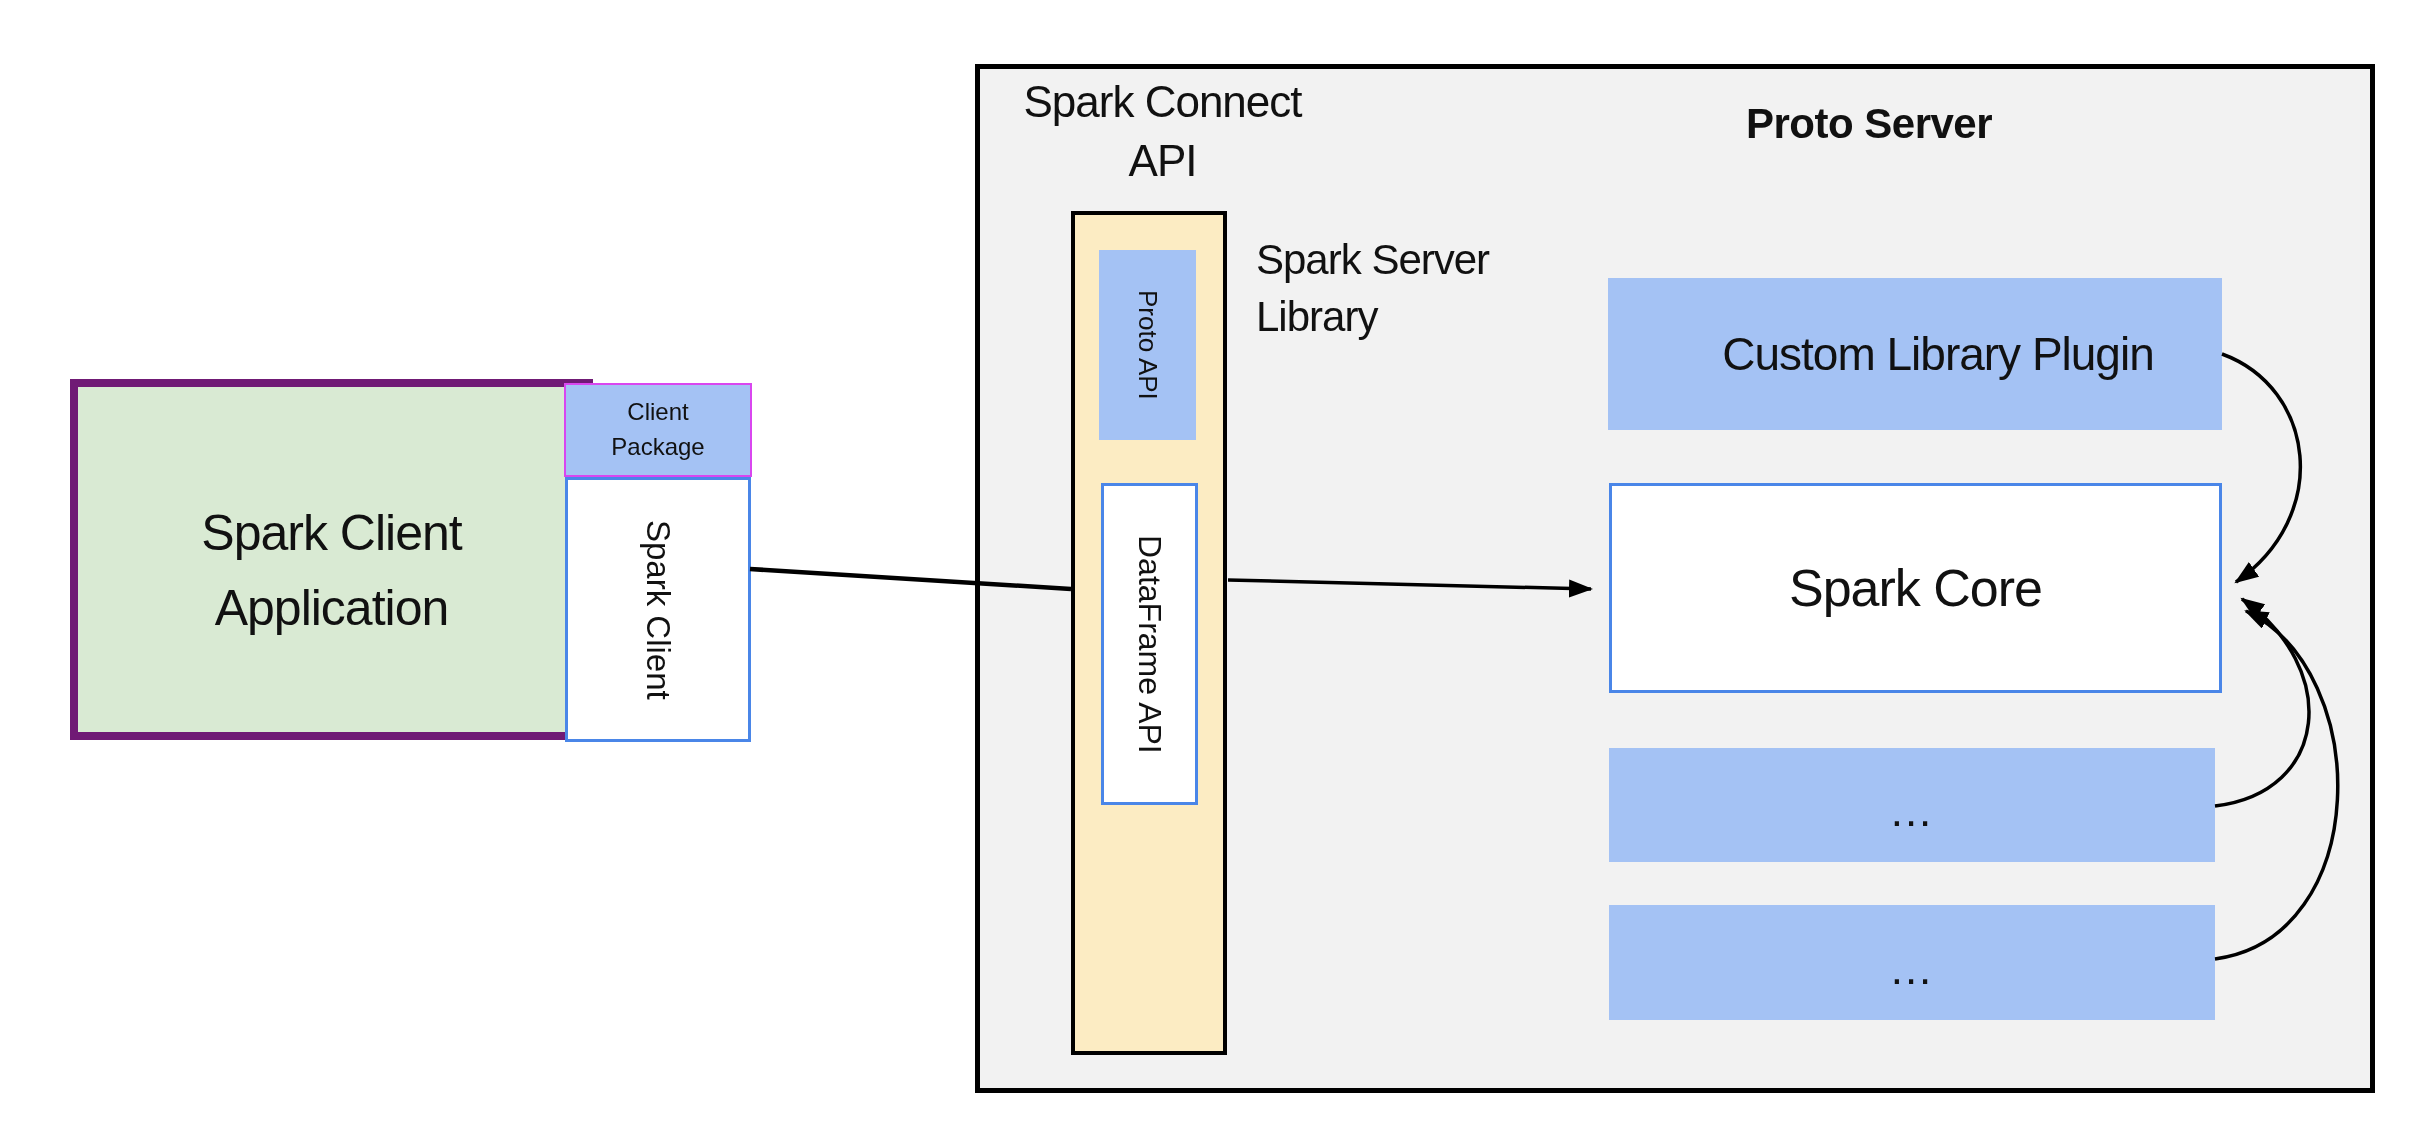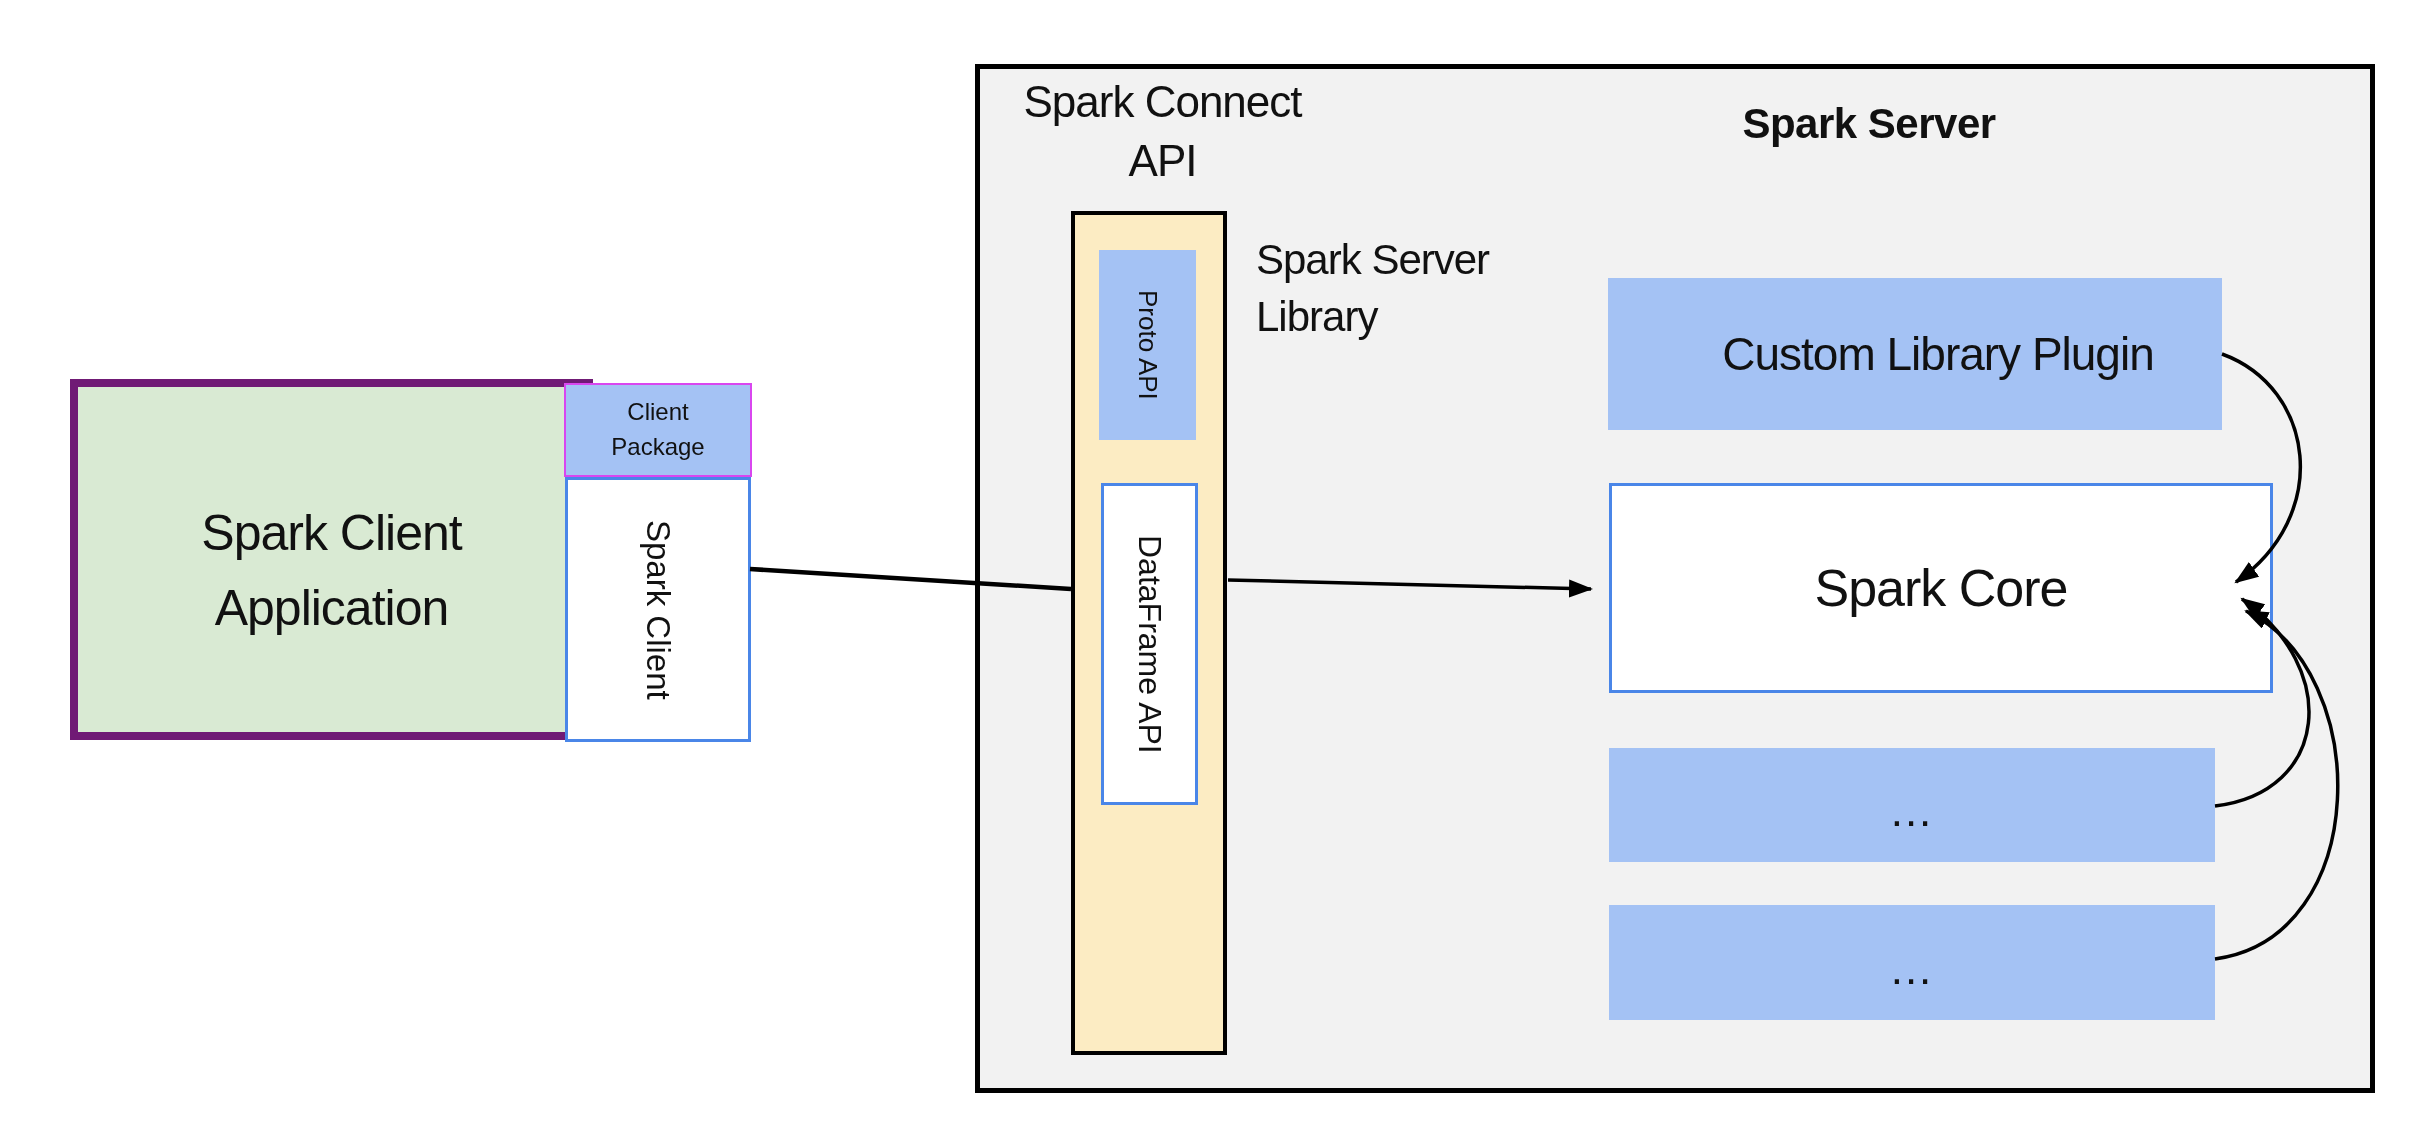--- a/index.html
+++ b/index.html
@@ -76,21 +76,21 @@
     left:1619px;top:100px;width:500px;z-index:2;
     font-size:42px;font-weight:bold;letter-spacing:-0.5px;text-align:center;
   }
   .clp-box{
     left:1608px;top:278px;width:614px;height:152px;
     background:#a4c2f4;z-index:2;
     display:flex;align-items:center;justify-content:center;padding-left:46px;
   }
   .clp-box .lbl{font-size:46px;letter-spacing:-1px;}
   .core-box{
-    left:1609px;top:483px;width:664px;height:210px;
+    left:1609px;top:483px;width:613px;height:210px;
     background:#ffffff;border:3px solid #4a86e8;z-index:2;
     display:flex;align-items:center;justify-content:center;
   }
   .core-box .lbl{font-size:52px;letter-spacing:-1px;}
   .dots-box{
     left:1609px;width:606px;height:114px;
     background:#a4c2f4;z-index:2;
     display:flex;align-items:center;justify-content:center;
   }
   .dots-box .lbl{font-size:44px;letter-spacing:2px;transform:translateY(6px);}
@@ -102,21 +102,21 @@
 </style>
 </head>
 <body>
 
 <div id="canvas">
 
   <div class="abs server-wrap"></div>
 
   <div class="abs connect-label">Spark Connect API</div>
 
-  <div class="abs server-title">Spark Server</div>
+  <div class="abs server-title">Proto Server</div>
 
   <div class="abs green-box">
     <div class="title">Spark Client Application</div>
   </div>
   <div class="abs pkg-box">
     <div class="lbl">Client Package</div>
   </div>
   <div class="abs sclient-box">
     <div class="vtext">Spark Client</div>
   </div>

